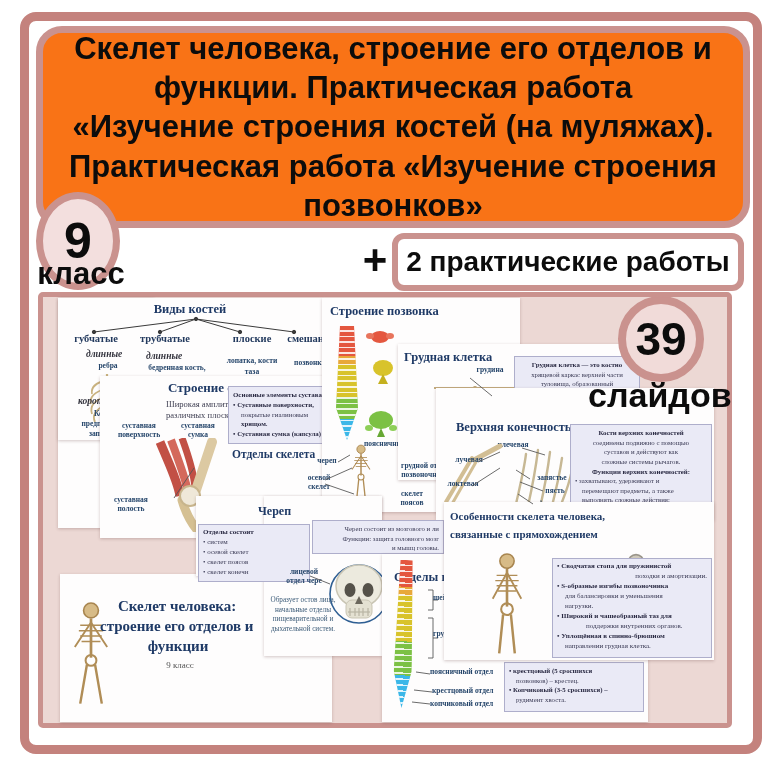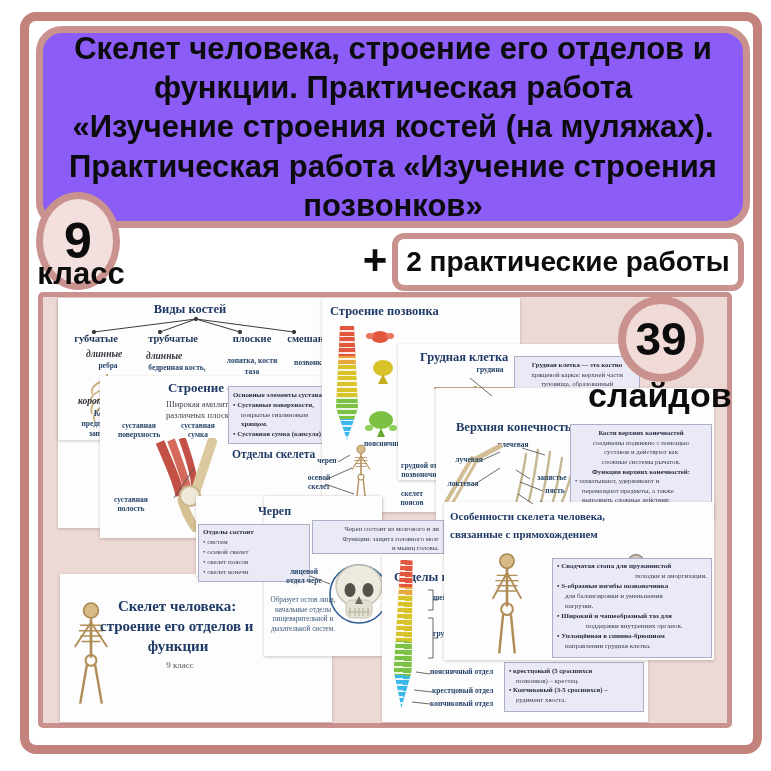--- a/index.html
+++ b/index.html
@@ -25,21 +25,21 @@
       linear-gradient(#e4573f 0 18%, #e8a83a 18% 24%, #d8c32b 24% 55%, #7cc144 55% 78%, #3bb7e8 78% 100%);
     clip-path:polygon(20% 0, 80% 0, 95% 75%, 50% 100%, 5% 75%);transform:rotate(2deg);}
 </style>
 </head>
 <body>
 
 <div class="stage">
 
   <div class="abs" style="left:20px;top:12px;width:742px;height:742px;border:9px solid #c4827d;border-radius:16px;box-sizing:border-box;background:#fff;"></div>
 
-  <div class="abs" style="left:36px;top:26px;width:714px;height:202px;background:#8b5cf6;border:7px solid #ca928e;border-radius:26px;box-sizing:border-box;display:flex;align-items:center;justify-content:center;">
+  <div class="abs" style="left:36px;top:26px;width:714px;height:202px;background:#f97316;border:7px solid #ca928e;border-radius:26px;box-sizing:border-box;display:flex;align-items:center;justify-content:center;">
     <div class="bigblack" style="font-size:31px;line-height:1.26;text-align:center;padding:0 26px;">Скелет человека, строение его отделов и функции. Практическая работа «Изучение строения костей (на муляжах). Практическая работа «Изучение строения позвонков»</div>
   </div>
 
   <div class="abs" style="left:38px;top:292px;width:694px;height:436px;background:#ecd8d4;border:5px solid #ca928e;border-radius:5px;box-sizing:border-box;"></div>
 
   <div class="ws" style="left:58px;top:298px;width:96px;height:230px;z-index:9;"></div>
   <div class="ws" style="left:58px;top:298px;width:264px;height:142px;z-index:10;"></div>
   <div class="abs sh" style="left:130px;top:302px;width:120px;text-align:center;font-size:12.5px;z-index:11;">Виды костей</div>
   <svg class="abs" style="left:78px;top:316px;z-index:11;" width="236" height="20" viewBox="0 0 236 20">
     <g stroke="#3a3a3a" stroke-width="1" fill="#3a3a3a">
@@ -48,21 +48,21 @@
       <line x1="118" y1="3" x2="162" y2="16"></line>
         <line x1="118" y1="3" x2="216" y2="16"></line>
       <circle cx="118" cy="3" r="1.7"></circle>
         <circle cx="16" cy="16" r="1.7"></circle>
         <circle cx="82" cy="16" r="1.7"></circle>
       <circle cx="162" cy="16" r="1.7"></circle>
         <circle cx="216" cy="16" r="1.7"></circle>
     </g>
   </svg>
   <div class="abs sh" style="left:66px;top:333px;width:60px;text-align:center;font-size:10.5px;color:#233a5e;z-index:11;">губчатые</div>
-  <div class="abs sh" style="left:132px;top:333px;width:66px;text-align:right;font-size:10.5px;color:#233a5e;z-index:11;">трубчатые</div>
+  <div class="abs sh" style="left:132px;top:333px;width:66px;text-align:center;font-size:10.5px;color:#233a5e;z-index:11;">трубчатые</div>
   <div class="abs sh" style="left:226px;top:333px;width:52px;text-align:center;font-size:10.5px;color:#233a5e;z-index:11;">плоские</div>
   <div class="abs sh" style="left:282px;top:333px;width:66px;text-align:center;font-size:10.5px;color:#233a5e;z-index:11;">смешанные</div>
   <div class="abs it" style="left:86px;top:349px;font-size:9.5px;z-index:11;">длинные</div>
   <div class="abs lb" style="left:88px;top:362px;width:40px;font-size:7.5px;z-index:11;">ребра</div>
   <div class="abs it" style="left:146px;top:351px;font-size:9.5px;z-index:11;">длинные</div>
   <div class="abs lb" style="left:134px;top:364px;width:86px;z-index:11;">бедренная кость,</div>
   <div class="abs lb" style="left:146px;top:374px;width:60px;z-index:11;">локтевая,</div>
   <div class="abs lb" style="left:210px;top:357px;width:84px;z-index:11;">лопатка, кости</div>
   <div class="abs lb" style="left:232px;top:368px;width:40px;z-index:11;">таза</div>
   <div class="abs lb" style="left:284px;top:359px;width:52px;z-index:11;">позвонки</div>
@@ -136,21 +136,21 @@
   <div class="abs lb" style="left:296px;top:474px;width:46px;z-index:15;">
     <div>осевой</div>
     <div>скелет</div>
   </div>
   <div class="abs lb" style="left:390px;top:490px;width:44px;z-index:15;">
     <div>скелет</div>
     <div>поясов</div>
   </div>
 
   <div class="ws" style="left:398px;top:344px;width:234px;height:136px;z-index:16;"></div>
-  <div class="abs sh" style="left:420px;top:350px;width:130px;font-size:12.5px;z-index:17;">Грудная клетка</div>
+  <div class="abs sh" style="left:404px;top:350px;width:130px;font-size:12.5px;z-index:17;">Грудная клетка</div>
   <div class="abs lb" style="left:466px;top:366px;width:48px;z-index:17;">грудина</div>
   <svg class="abs" style="left:410px;top:378px;z-index:17;" width="130" height="100" viewBox="0 0 130 100">
     <g stroke="#c3ab7e" fill="none">
       <line x1="65" y1="8" x2="65" y2="56" stroke-width="3"></line>
       <line x1="24" y1="10" x2="106" y2="10" stroke-width="2.2"></line>
       <path d="M65 16 Q30 22 32 40 M65 24 Q26 32 30 52 M65 32 Q24 42 30 62 M65 40 Q26 52 34 72 M65 48 Q30 62 40 80" stroke-width="2.4"></path>
       <path d="M65 16 Q100 22 98 40 M65 24 Q104 32 100 52 M65 32 Q106 42 100 62 M65 40 Q104 52 96 72 M65 48 Q100 62 90 80" stroke-width="2.4"></path>
       <line x1="65" y1="56" x2="65" y2="86" stroke-width="2.4"></line>
     </g>
   </svg>

